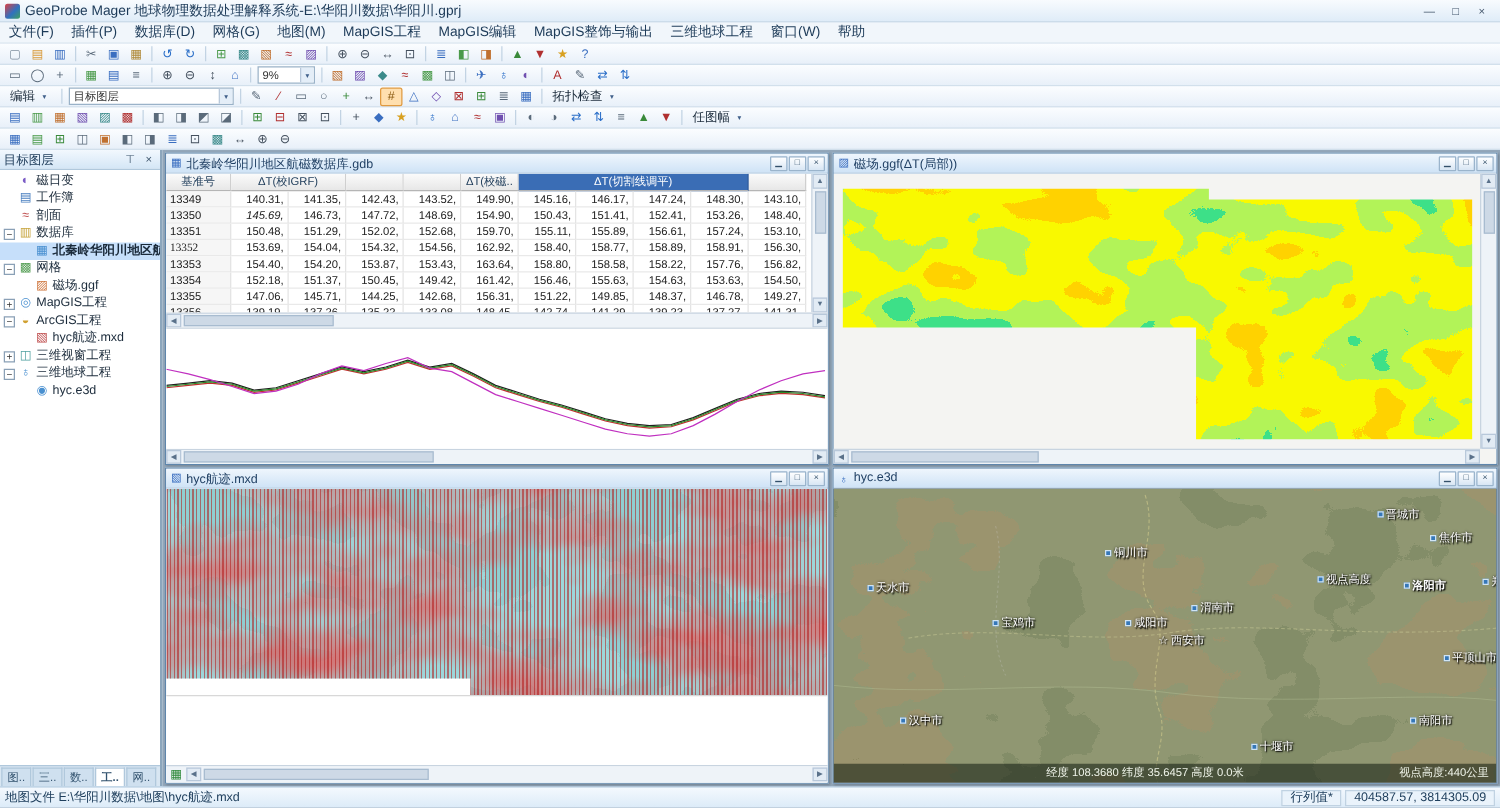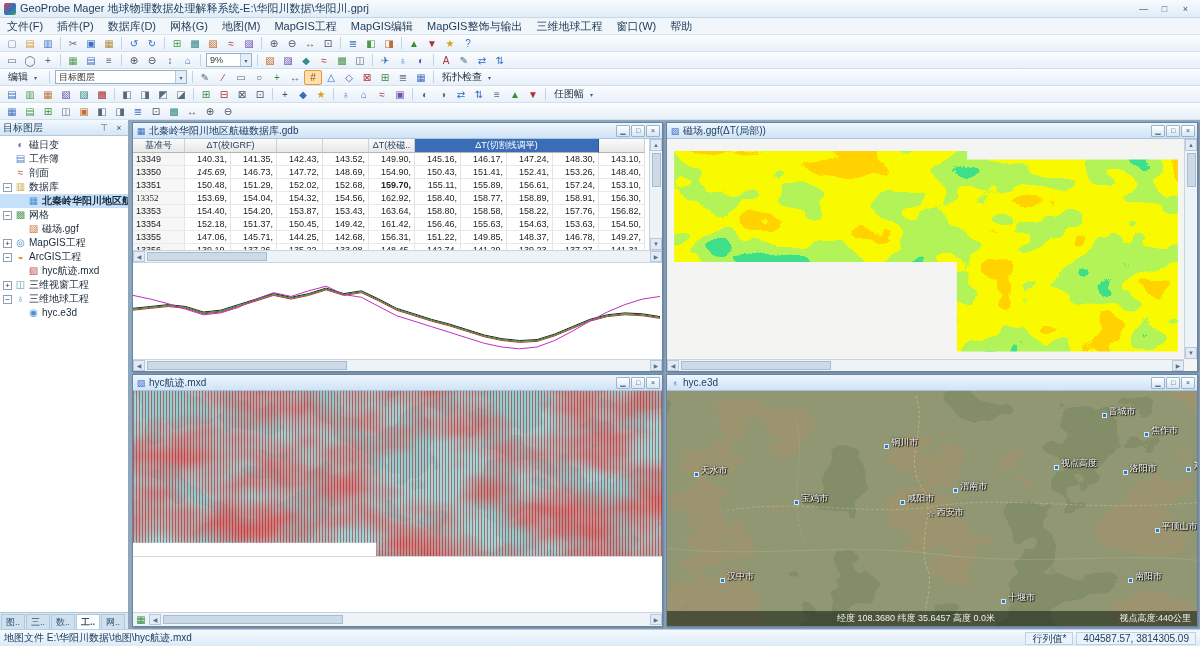--- a/index.html
+++ b/index.html
@@ -79,21 +79,21 @@
 
 .trackmap{height:165px;position:relative;flex:0 0 165px;clip-path:polygon(0 0,100% 0,100% 100%,46% 100%,46% 92%,0 92%);overflow:hidden;}
 .redlines{position:absolute;inset:0;background:repeating-linear-gradient(90deg,rgba(178,22,22,.55) 0px,rgba(178,22,22,.55) 1px,rgba(178,22,22,0) 1px,rgba(178,22,22,0) 3px);}
 .trackwhite{flex:1;background:#fff;border-top:1px solid #d8d8d8;}
 .trackbar{height:14px;display:flex;align-items:center;background:#eef3f8;border-top:1px solid #c8d4e0;flex:0 0 14px;}
 .layericon{width:16px;text-align:center;font-size:10px;color:#2f8a3a;flex:0 0 16px;}
 .trackbar .hscroll{flex:1;border-top:none;height:13px;}
 
 .earthbody{background:#222a1c;overflow:hidden;}
 .citylayer{position:absolute;inset:0;}
-.city{position:absolute;display:flex;align-items:flex-end;gap:2px;color:#fff;font-size:9px;text-shadow:0 0 2px #000,1px 1px 1px #000;white-space:nowrap;}
+.city{position:absolute;display:flex;align-items:center;gap:2px;color:#fff;font-size:9px;text-shadow:0 0 2px #000,1px 1px 1px #000;white-space:nowrap;}
 .cmark{width:5px;height:5px;background:#3577b8;border:1px solid #d0e4f4;flex:0 0 5px;}
 .cstar{color:#fff;font-size:9px;}
 .earthstatus{position:absolute;left:0;right:0;bottom:0;height:15px;background:rgba(15,25,15,.55);color:#eef3e8;font-size:9px;display:flex;align-items:center;justify-content:space-between;padding:0 6px 0 170px;}
 
 .statusbar{height:17px;background:linear-gradient(#f4f9fe,#dcebf8);border-top:1px solid #b8cfe4;display:flex;align-items:center;font-size:10px;color:#20405e;padding:0 4px;flex:0 0 17px;}
 .sb-left{flex:1;white-space:nowrap;overflow:hidden;}
 .sb-panel{border:1px solid #c0d2e2;background:#eaf3fb;padding:0 6px;margin-left:3px;height:13px;line-height:12px;white-space:nowrap;}
 </style>
 </head>
 <body>
@@ -450,21 +450,21 @@
                   <span class="td" style="width: 46px;">152.41,</span>
                   <span class="td" style="width: 46px;">153.26,</span>
                   <span class="td" style="width: 46px;">148.40,</span>
                 </div>
                 <div class="trow">
                   <span class="td td-first" style="width: 52px;">13351</span>
                   <span class="td" style="width: 46px;">150.48,</span>
                   <span class="td" style="width: 46px;">151.29,</span>
                   <span class="td" style="width: 46px;">152.02,</span>
                   <span class="td" style="width: 46px;">152.68,</span>
-                  <span class="td" style="width: 46px; font-weight: bold;">159.70,</span>
+                  <span class="td" style="width: 46px;">159.70,</span>
                   <span class="td" style="width: 46px;">155.11,</span>
                   <span class="td" style="width: 46px;">155.89,</span>
                   <span class="td" style="width: 46px;">156.61,</span>
                   <span class="td" style="width: 46px;">157.24,</span>
                   <span class="td" style="width: 46px;">153.10,</span>
                 </div>
                 <div class="trow">
                   <span class="td td-first" style="width: 52px; font-family: Liberation Serif, serif;">13352</span>
                   <span class="td" style="width: 46px;">153.69,</span>
                   <span class="td" style="width: 46px;">154.04,</span>
@@ -660,21 +660,21 @@
                 <span class="cname">焦作市</span>
               </div>
               <div class="city" style="left: 41%; top: 19%;">
                 <span class="cmark"></span>
                 <span class="cname">铜川市</span>
               </div>
               <div class="city" style="left: 73%; top: 28%;">
                 <span class="cmark"></span>
                 <span class="cname">视点高度</span>
               </div>
-              <div class="city" style="left: 86%; top: 30%;">
+              <div class="city" style="left: 86%; top: 30%; font-weight: bold;">
                 <span class="cmark"></span>
                 <span class="cname">洛阳市</span>
               </div>
               <div class="city" style="left: 98%; top: 29%;">
                 <span class="cmark"></span>
                 <span class="cname">郑</span>
               </div>
               <div class="city" style="left: 5%; top: 31%;">
                 <span class="cmark"></span>
                 <span class="cname">天水市</span>

